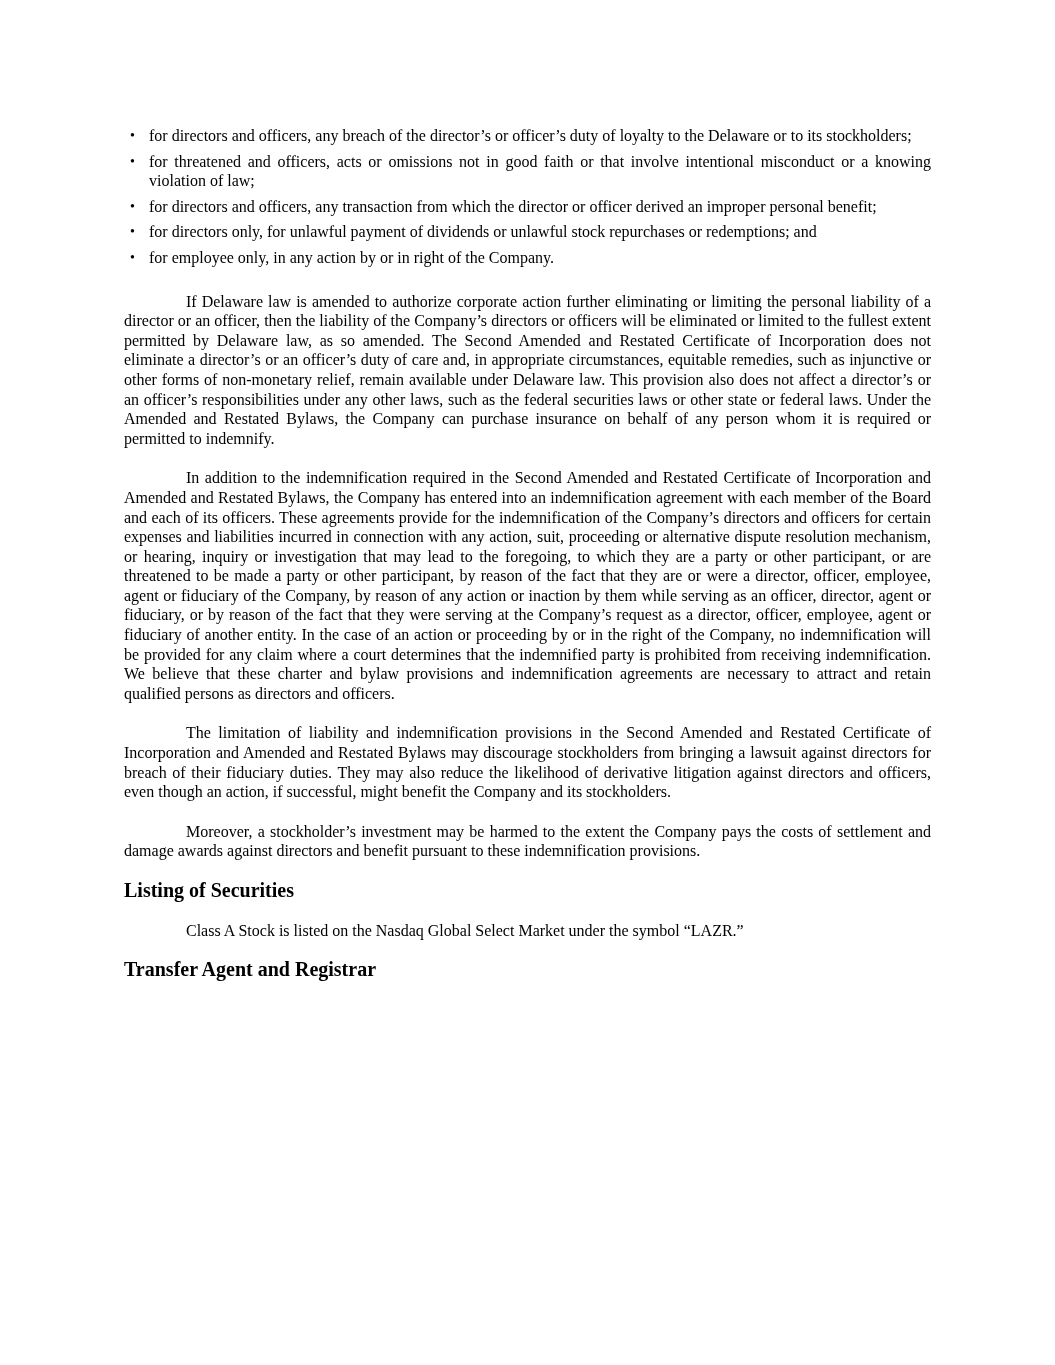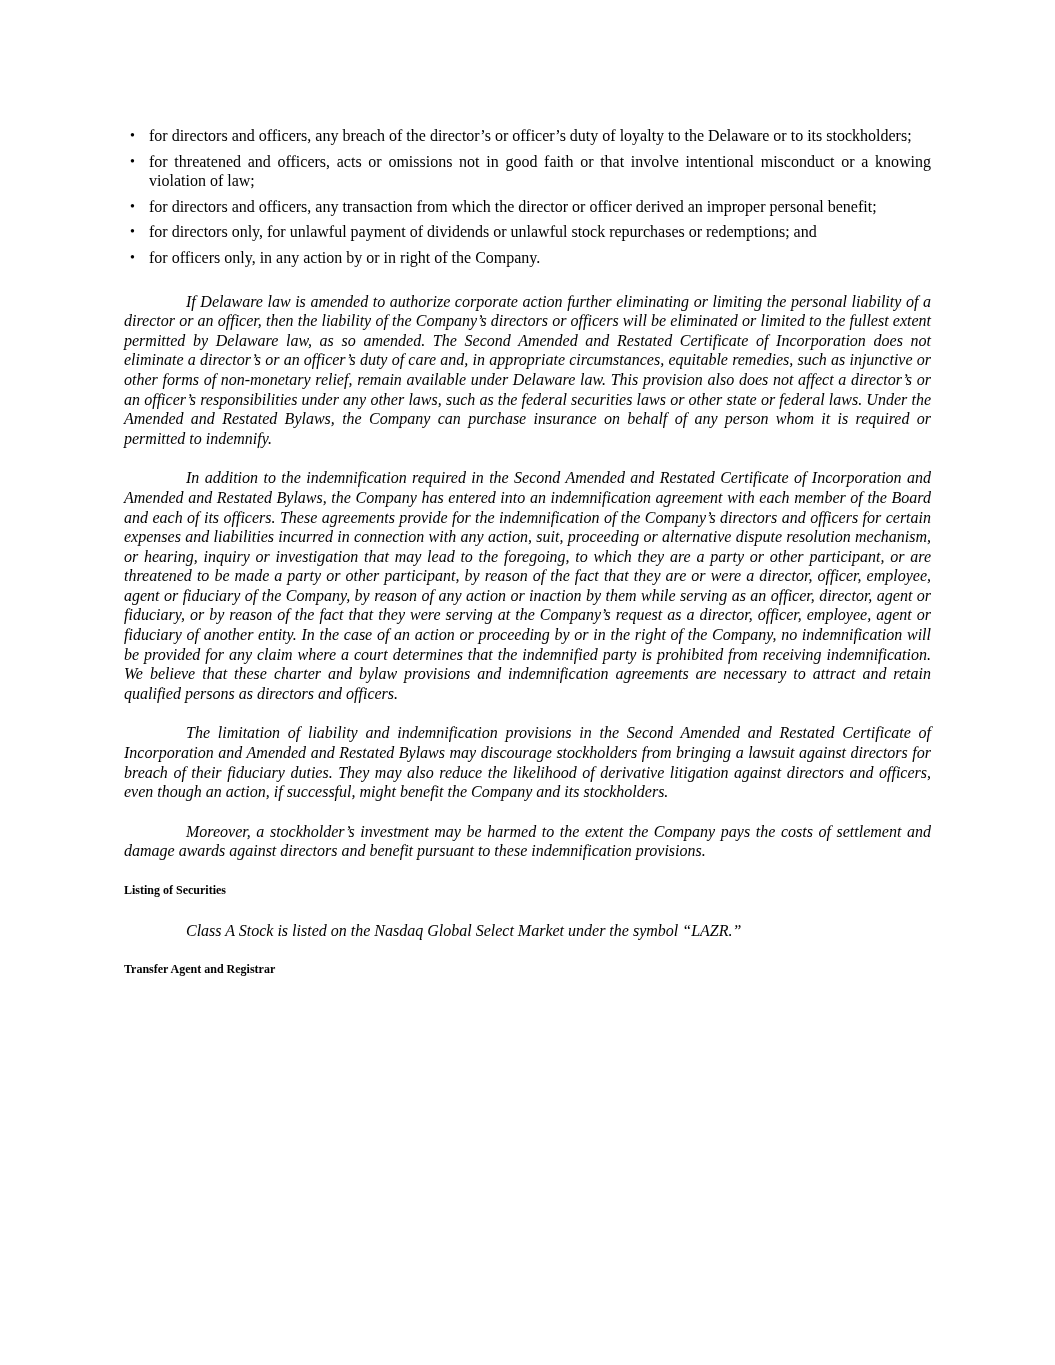--- a/index.html
+++ b/index.html
@@ -36,28 +36,27 @@
     font-size: 14px;
   }
   .bullet-text {
     flex: 1;
     text-align: justify;
   }
   .body-para {
     margin: 20px 0 0 0;
     text-align: justify;
     text-indent: 62px;
-    font-style: italic;
   }
   .first-para {
     margin-top: 24px;
   }
   .section-heading {
     margin: 20px 0 0 0;
-    font-size: 12px;
+    font-size: 20px;
     font-weight: bold;
     line-height: 19.6px;
   }
 </style>
 </head>
 <body>
 
 <div class="page">
 
   <ul class="bullet-list">
@@ -72,21 +71,21 @@
     <li class="bullet-item">
       <span class="bullet-marker">•</span>
       <span class="bullet-text">for directors and officers, any transaction from which the director or officer derived an improper personal benefit;</span>
     </li>
     <li class="bullet-item">
       <span class="bullet-marker">•</span>
       <span class="bullet-text">for directors only, for unlawful payment of dividends or unlawful stock repurchases or redemptions; and</span>
     </li>
     <li class="bullet-item">
       <span class="bullet-marker">•</span>
-      <span class="bullet-text">for officers only, in any action by or in right of the Company.</span>
+      <span class="bullet-text">for employee only, in any action by or in right of the Company.</span>
     </li>
   </ul>
 
   <p class="body-para first-para">If Delaware law is amended to authorize corporate action further eliminating or limiting the personal liability of a director or an officer, then the liability of the Company’s directors or officers will be eliminated or limited to the fullest extent permitted by Delaware law, as so amended. The Second Amended and Restated Certificate of Incorporation does not eliminate a director’s or an officer’s duty of care and, in appropriate circumstances, equitable remedies, such as injunctive or other forms of non-monetary relief, remain available under Delaware law. This provision also does not affect a director’s or an officer’s responsibilities under any other laws, such as the federal securities laws or other state or federal laws. Under the Amended and Restated Bylaws, the Company can purchase insurance on behalf of any person whom it is required or permitted to indemnify.</p>
 
   <p class="body-para">In addition to the indemnification required in the Second Amended and Restated Certificate of Incorporation and Amended and Restated Bylaws, the Company has entered into an indemnification agreement with each member of the Board and each of its officers. These agreements provide for the indemnification of the Company’s directors and officers for certain expenses and liabilities incurred in connection with any action, suit, proceeding or alternative dispute resolution mechanism, or hearing, inquiry or investigation that may lead to the foregoing, to which they are a party or other participant, or are threatened to be made a party or other participant, by reason of the fact that they are or were a director, officer, employee, agent or fiduciary of the Company, by reason of any action or inaction by them while serving as an officer, director, agent or fiduciary, or by reason of the fact that they were serving at the Company’s request as a director, officer, employee, agent or fiduciary of another entity. In the case of an action or proceeding by or in the right of the Company, no indemnification will be provided for any claim where a court determines that the indemnified party is prohibited from receiving indemnification. We believe that these charter and bylaw provisions and indemnification agreements are necessary to attract and retain qualified persons as directors and officers.</p>
 
   <p class="body-para">The limitation of liability and indemnification provisions in the Second Amended and Restated Certificate of Incorporation and Amended and Restated Bylaws may discourage stockholders from bringing a lawsuit against directors for breach of their fiduciary duties. They may also reduce the likelihood of derivative litigation against directors and officers, even though an action, if successful, might benefit the Company and its stockholders.</p>
 
   <p class="body-para">Moreover, a stockholder’s investment may be harmed to the extent the Company pays the costs of settlement and damage awards against directors and benefit pursuant to these indemnification provisions.</p>

